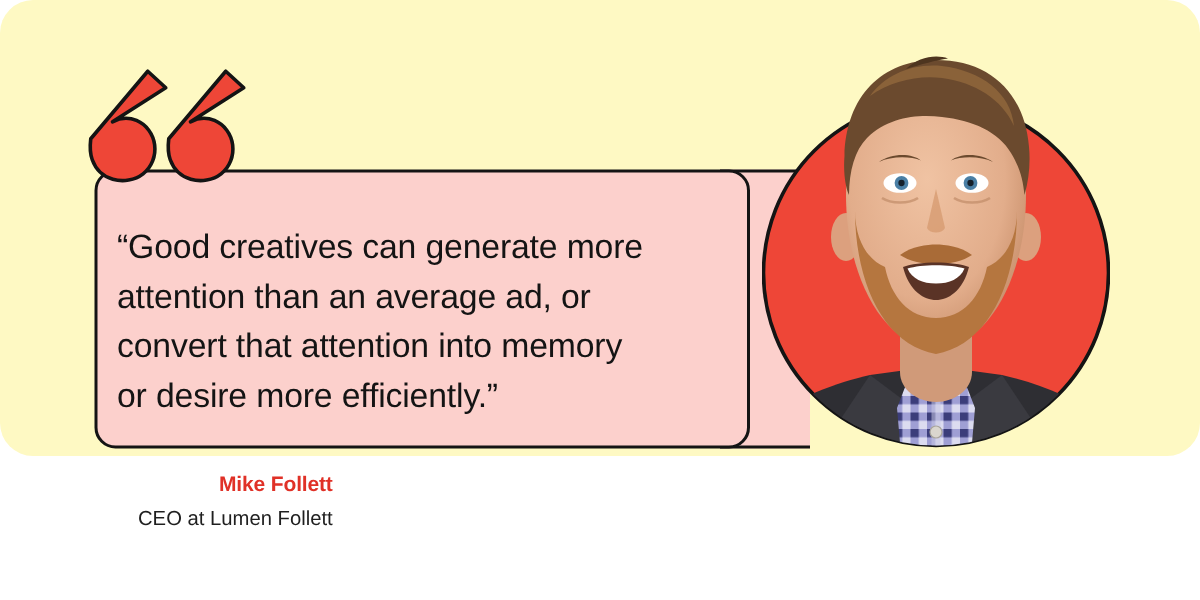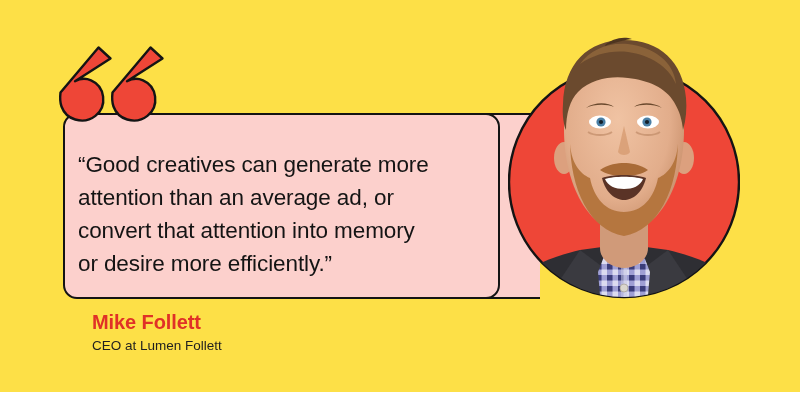--- a/index.html
+++ b/index.html
@@ -14,22 +14,23 @@
     overflow: hidden;
     font-family: "Liberation Sans", sans-serif;
     -webkit-font-smoothing: antialiased;
   }
 
   #stage {
     position: absolute;
     left: 0;
     top: 0;
     width: 800px;
-    height: 392px;
-    background: #fde047;
+    height: 304px;
+    background: #fef9c3;
+    border-radius: 22px;
   }
 
   
   .quote-card {
     position: absolute;
     left: 63px;
     top: 113px;
     width: 437px;
     height: 186px;
     background: #FCD0CC;
@@ -78,26 +79,27 @@
   .quote-marks svg { display: block; }
 
   
   .attribution {
     position: absolute;
     left: 92px;
     top: 310px;
     z-index: 6;
   }
   .attr-name {
-    font-size: 20px;
+    font-size: 14px;
     font-weight: 700;
     color: #E03127;
     letter-spacing: -0.1px;
     line-height: 24px;
     margin: 0;
+    text-align: right;
   }
   .attr-role {
     font-size: 13.5px;
     font-weight: 400;
     color: #1f1f1f;
     letter-spacing: 0px;
     line-height: 19px;
     margin: 2px 0 0 0;
   }
 

